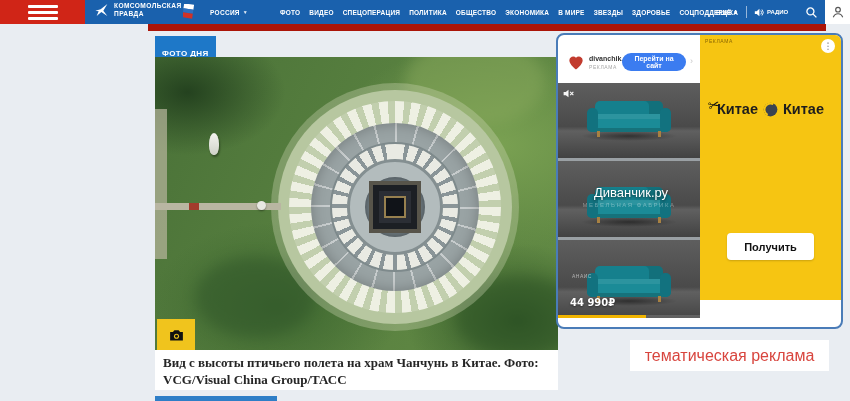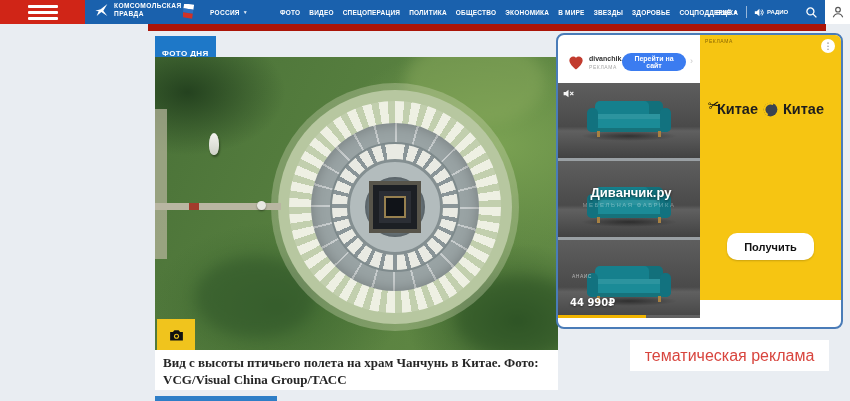--- a/index.html
+++ b/index.html
@@ -95,21 +95,21 @@
                 background:radial-gradient(closest-side,rgba(0,0,0,.45),rgba(0,0,0,0));}
   .sofa .back{position:absolute;left:8px;right:8px;top:0;height:18px;background:#15808d;border-radius:5px 5px 0 0;
               box-shadow:inset -14px 0 0 rgba(0,0,0,.12), inset 0 -3px 0 rgba(0,0,0,.15);}
   .sofa .body{position:absolute;left:0;right:0;bottom:5px;height:18px;background:#1b8b97;border-radius:5px;
               box-shadow:inset 0 5px 0 rgba(255,255,255,.08), inset 0 -4px 0 rgba(0,0,0,.18);}
   .sofa .arm-l,.sofa .arm-r{position:absolute;bottom:5px;width:11px;height:24px;background:#12727f;border-radius:5px;}
   .sofa .arm-l{left:0;} .sofa .arm-r{right:0;}
   .sofa .leg{position:absolute;bottom:0;width:3px;height:6px;background:#a88142;}
   .sofa .lg1{left:10px;} .sofa .lg2{right:10px;}
   .mute{position:absolute;left:4px;top:4px;width:13px;height:13px;opacity:.95;}
-  .overlay-title{position:absolute;left:0;width:146px;text-align:center;color:#fff;font-weight:bold;
+  .overlay-title{position:absolute;left:0;width:146px;text-align:center;color:#fff;font-weight:normal;
                  font-size:13px;text-shadow:0 1px 3px rgba(0,0,0,.6);}
   .overlay-sub{position:absolute;left:0;width:142px;text-align:center;color:rgba(255,255,255,.35);
                font-size:6px;letter-spacing:1.5px;}
   .price-model{position:absolute;left:14px;top:33px;color:rgba(255,255,255,.55);font-size:5px;letter-spacing:.5px;}
   .price-val{position:absolute;left:12px;top:57px;color:#fff;font-weight:bold;font-size:10px;
              font-family:"DejaVu Sans",sans-serif;text-shadow:0 1px 2px rgba(0,0,0,.5);}
   .progress{position:absolute;left:0;bottom:0;width:142px;height:3px;background:rgba(255,255,255,.15);}
   .progress i{display:block;width:62%;height:3px;background:#f0b400;}
 
   .ad-right{position:absolute;right:0;top:0;width:141px;height:265px;background:#f6c512;
@@ -121,21 +121,21 @@
                justify-content:center;gap:5px;color:#1d1d1d;font-size:14.5px;font-weight:bold;}
   .direct-circle{width:15px;height:15px;}
   .scissors{position:absolute;left:8px;top:62px;font-size:14px;color:#111;
             font-family:"DejaVu Sans",sans-serif;transform:rotate(-12deg);}
   .coupon{position:absolute;left:16px;top:76px;width:106px;height:38px;border:2px dashed #141414;
           border-radius:4px;box-sizing:border-box;display:flex;align-items:center;justify-content:center;
           font-size:15.5px;font-weight:bold;color:#101010;}
   .ad-text{position:absolute;left:8px;top:132px;width:125px;text-align:center;font-size:8.6px;
            font-weight:bold;line-height:1.5;color:#1c1c1c;}
   .get-btn{position:absolute;left:27px;top:198px;width:87px;height:27px;background:#fff;border:none;
-           border-radius:10px;font-size:11px;font-weight:bold;color:#111;cursor:pointer;
+           border-radius:4px;font-size:11px;font-weight:bold;color:#111;cursor:pointer;
            box-shadow:0 1px 2px rgba(0,0,0,.18);font-family:"Liberation Sans",sans-serif;}
 
   
   .annotation{position:absolute;left:630px;top:340px;width:199px;height:31px;background:#fff;
               display:flex;align-items:center;justify-content:center;color:#d8453e;font-size:16px;}
 </style>
 </head>
 <body>
 
 <div class="topbar">

